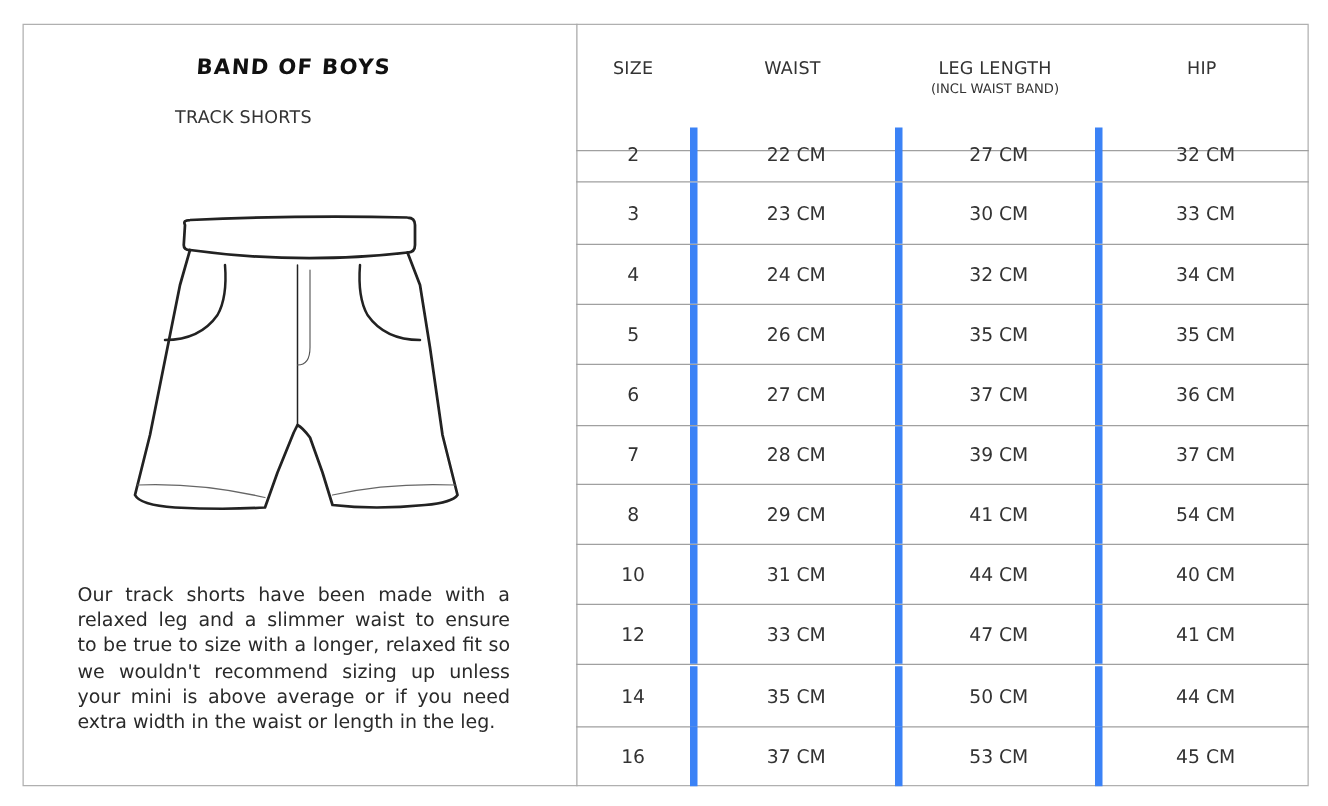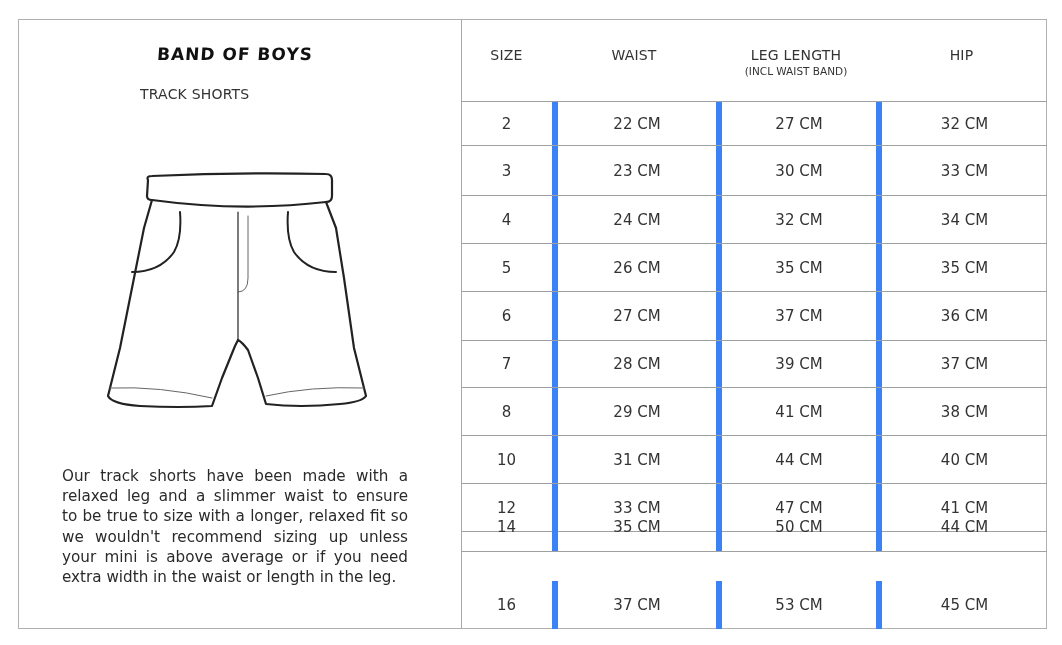--- a/index.html
+++ b/index.html
@@ -12,21 +12,21 @@
            font-family:"DejaVu Sans", sans-serif; font-weight:bold; font-size:17px;
            letter-spacing:1px; color:#111; transform:skewX(-4deg); }
   .product { position:absolute; left:140px; top:86px; width:184px; text-align:left;
              font-size:14px; letter-spacing:0.2px; color:#333; }
   .drawing { position:absolute; left:100px; top:168px; width:270px; height:245px; }
   .desc { position:absolute; left:62px; top:466px; width:346px; font-size:15.2px;
           line-height:20.2px; color:#2a2a2a; text-align:justify; text-align-last:justify; }
   .desc span { display:block; }
 
   .tbl { position:absolute; left:461px; top:19px; width:586px; height:610px; }
-  .hdr { position:absolute; left:0; top:0; width:586px; height:83px; border-bottom:1px solid #a0a0a0; box-sizing:border-box;padding-left:12px; }
+  .hdr { position:absolute; left:0; top:0; width:586px; height:102px; border-bottom:1px solid #a0a0a0; box-sizing:border-box;padding-left:12px; }
   .hcell { position:absolute; top:28px; text-align:center; font-size:14px; color:#333; letter-spacing:0.2px; }
   .hsub { display:block; font-size:10.5px; margin-top:2px; letter-spacing:0; }
   .row { position:absolute; left:0; width:586px; border-bottom:1px solid #a0a0a0; box-sizing:border-box; }
   .cell { position:absolute; top:0; height:100%; display:flex; align-items:center; justify-content:center;
           font-size:15px; color:#333; box-sizing:border-box; }
   .cell.b { border-left:6px solid #3b82f6; }
 </style>
 </head>
 <body>
 
@@ -105,35 +105,35 @@
       <div class="row" style="top: 322px; height: 47px;">
         <div class="cell " style="left: 0px; width: 91px;">7</div>
         <div class="cell b" style="left: 91px; width: 164px;">28 CM</div>
         <div class="cell b" style="left: 255px; width: 160px;">39 CM</div>
         <div class="cell b" style="left: 415px; width: 171px;">37 CM</div>
       </div>
       <div class="row" style="top: 369px; height: 48px;">
         <div class="cell " style="left: 0px; width: 91px;">8</div>
         <div class="cell b" style="left: 91px; width: 164px;">29 CM</div>
         <div class="cell b" style="left: 255px; width: 160px;">41 CM</div>
-        <div class="cell b" style="left: 415px; width: 171px;">38 CM</div>
+        <div class="cell b" style="left: 415px; width: 171px;">54 CM</div>
       </div>
       <div class="row" style="top: 417px; height: 48px;">
         <div class="cell " style="left: 0px; width: 91px;">10</div>
         <div class="cell b" style="left: 91px; width: 164px;">31 CM</div>
         <div class="cell b" style="left: 255px; width: 160px;">44 CM</div>
         <div class="cell b" style="left: 415px; width: 171px;">40 CM</div>
       </div>
       <div class="row" style="top: 465px; height: 48px;">
         <div class="cell " style="left: 0px; width: 91px;">12</div>
         <div class="cell b" style="left: 91px; width: 164px;">33 CM</div>
         <div class="cell b" style="left: 255px; width: 160px;">47 CM</div>
         <div class="cell b" style="left: 415px; width: 171px;">41 CM</div>
       </div>
-      <div class="row" style="top: 484px; height: 49px; padding-left: 44px;">
+      <div class="row" style="top: 514px; height: 49px; padding-left: 44px;">
         <div class="cell " style="left: 0px; width: 91px;">14</div>
         <div class="cell b" style="left: 91px; width: 164px;">35 CM</div>
         <div class="cell b" style="left: 255px; width: 160px;">50 CM</div>
         <div class="cell b" style="left: 415px; width: 171px;">44 CM</div>
       </div>
       <div class="row" style="top: 562px; height: 48px; border-bottom: none;">
         <div class="cell " style="left: 0px; width: 91px;">16</div>
         <div class="cell b" style="left: 91px; width: 164px;">37 CM</div>
         <div class="cell b" style="left: 255px; width: 160px;">53 CM</div>
         <div class="cell b" style="left: 415px; width: 171px;">45 CM</div>

